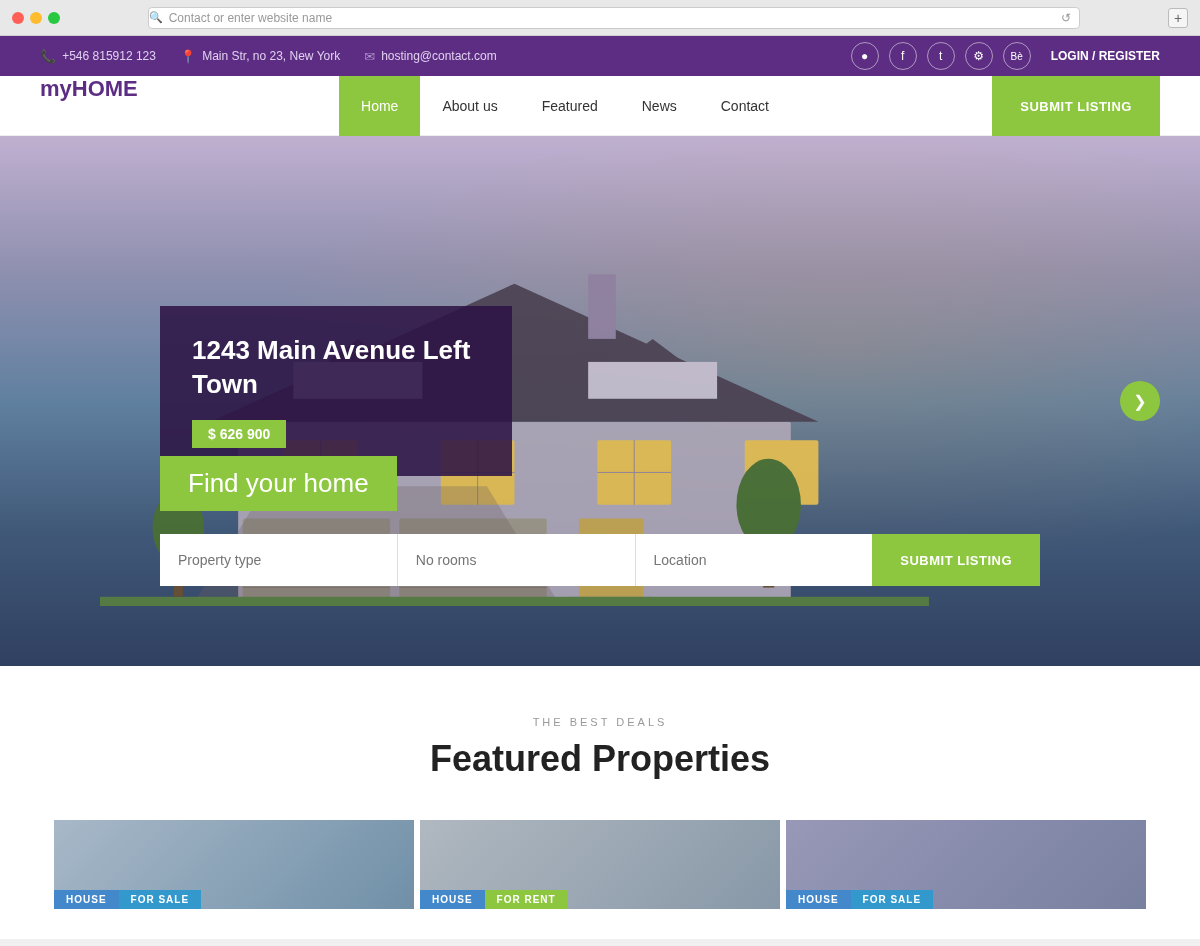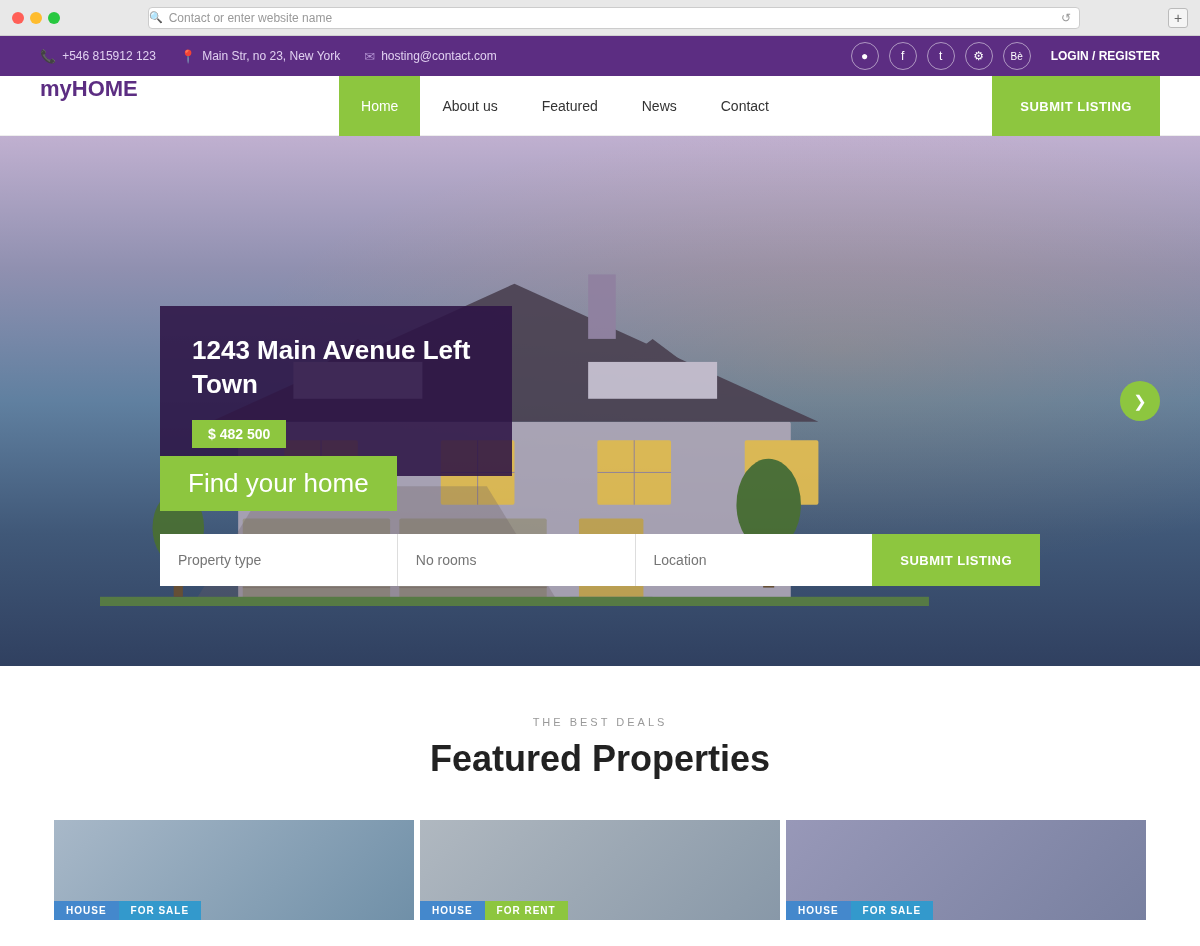--- a/index.html
+++ b/index.html
@@ -228,21 +228,21 @@
     }
 
     
     .properties-row {
       display: flex;
       gap: 2px;
       justify-content: center;
     }
     .prop-card {
       width: 360px;
-      height: 100px;
+      height: 89px;
       position: relative;
       overflow: hidden;
       text-align: center;
     }
     .prop-card-img {
       width: 100%;
       height: 100%;
       background: linear-gradient(135deg, #a0b0c0, #8090a0);
     }
     .prop-card-badge {
@@ -379,21 +379,21 @@
     <rect x="720" y="280" width="12" height="80" fill="#6a5030"></rect>
     <ellipse cx="726" cy="270" rx="35" ry="50" fill="#4a7030"></ellipse>
     <rect x="80" y="300" width="10" height="70" fill="#6a5030"></rect>
     <ellipse cx="85" cy="295" rx="28" ry="40" fill="#4a7030"></ellipse>
 
     <text x="543" y="335" fill="#f0c030" fontsize="14" fontweight="bold">5991</text>
   </svg>
 
   <div class="property-card">
     <div class="property-title">1243 Main Avenue Left Town</div>
-    <div class="property-price">$ 482 500</div>
+    <div class="property-price">$ 626 900</div>
   </div>
 
   <div class="find-home-banner">
     <div class="find-home-text">Find your home</div>
   </div>
 
   <div class="search-bar">
     <input class="search-field" type="text" placeholder="Property type" style="">
     <input class="search-field" type="text" placeholder="No rooms" style="">
     <input class="search-field" type="text" style="border-right: none;" placeholder="Location">

